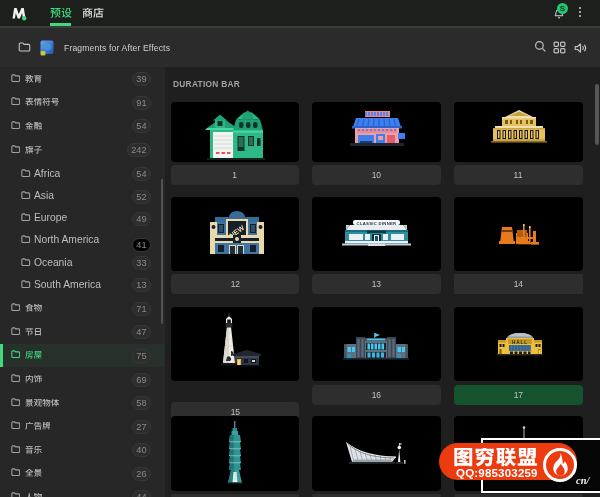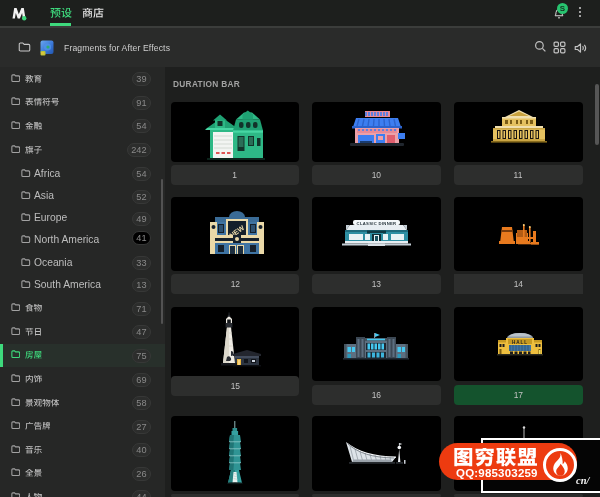--- a/index.html
+++ b/index.html
@@ -131,21 +131,21 @@
           <path d="M1 2.2 C1 1.5 1.5 1 2.2 1 H4.2 L5.4 2.2 H9 C9.7 2.2 10.2 2.7 10.2 3.4 V7.6 C10.2 8.3 9.7 8.8 9 8.8 H2.2 C1.5 8.8 1 8.3 1 7.6 Z"></path>
         </svg>
         <div style="position:absolute;left:34px;top:0;height:22.6px;line-height:22.6px;font-size:10.3px;color:#bdbdbd">Europe</div>
         <div style="position:absolute;right:14.5px;top:4.8px;min-width:8px;text-align:center;background:#2c2d2c;border:1px solid #373837;border-radius:7px;padding:0 3px;font-size:9.2px;color:#8a8a8a;line-height:12px">49</div>
       </div>
       <div style="position:absolute;left:0;top:162.8px;width:165px;height:22.6px;">
         <svg style="position:absolute;left:21px;top:6px" width="9.5" height="8.3" viewBox="0 0 11.2 9.8" fill="none" stroke="#a2a2a2" stroke-width="1.25">
           <path d="M1 2.2 C1 1.5 1.5 1 2.2 1 H4.2 L5.4 2.2 H9 C9.7 2.2 10.2 2.7 10.2 3.4 V7.6 C10.2 8.3 9.7 8.8 9 8.8 H2.2 C1.5 8.8 1 8.3 1 7.6 Z"></path>
         </svg>
         <div style="position:absolute;left:34px;top:0;height:22.6px;line-height:22.6px;font-size:10.3px;color:#bdbdbd">North America</div>
-        <div style="position:absolute;right:14.5px;top:2px;min-width:8px;text-align:center;background:#000000;border:1px solid #373837;border-radius:7px;padding:0 3px;font-size:9.2px;color:#8a8a8a;line-height:12px">41</div>
+        <div style="position:absolute;right:14.5px;top:9px;min-width:8px;text-align:center;background:#000000;border:1px solid #373837;border-radius:7px;padding:0 3px;font-size:9.2px;color:#8a8a8a;line-height:12px">41</div>
       </div>
       <div style="position:absolute;left:0;top:185.0px;width:165px;height:22.6px;">
         <svg style="position:absolute;left:21px;top:6px" width="9.5" height="8.3" viewBox="0 0 11.2 9.8" fill="none" stroke="#a2a2a2" stroke-width="1.25">
           <path d="M1 2.2 C1 1.5 1.5 1 2.2 1 H4.2 L5.4 2.2 H9 C9.7 2.2 10.2 2.7 10.2 3.4 V7.6 C10.2 8.3 9.7 8.8 9 8.8 H2.2 C1.5 8.8 1 8.3 1 7.6 Z"></path>
         </svg>
         <div style="position:absolute;left:34px;top:0;height:22.6px;line-height:22.6px;font-size:10.3px;color:#bdbdbd">Oceania</div>
         <div style="position:absolute;right:14.5px;top:4.8px;min-width:8px;text-align:center;background:#2c2d2c;border:1px solid #373837;border-radius:7px;padding:0 3px;font-size:9.2px;color:#8a8a8a;line-height:12px">33</div>
       </div>
       <div style="position:absolute;left:0;top:207.2px;width:165px;height:22.6px;">
         <svg style="position:absolute;left:21px;top:6px" width="9.5" height="8.3" viewBox="0 0 11.2 9.8" fill="none" stroke="#a2a2a2" stroke-width="1.25">
@@ -411,21 +411,21 @@
 <rect x="64" y="49" width="24" height="2" fill="#434c5c"></rect>
 <rect x="66" y="52" width="4" height="6" fill="#e8b33c"></rect>
 <rect x="67" y="53" width="2" height="5" fill="#f7d37c"></rect>
 <rect x="73" y="52" width="4" height="4" fill="#11141a"></rect>
 <rect x="80" y="52" width="5" height="4" fill="#11141a"></rect>
 <rect x="81" y="53" width="3" height="2" fill="#cfd6e0"></rect>
 <rect x="50" y="56" width="16" height="2.5" fill="#15171c"></rect>
 <rect x="62" y="58" width="28" height="1.5" fill="#0d0f13"></rect>
 </g>
       </svg></div>
-    <div style="position:absolute;left:170.7px;top:376px;width:128.7px;height:20.0px;background:#2d2e2d;border-radius:4px;text-align:center;line-height:20px;font-size:9.6px;color:#c2c2c2"><span style="display:inline-block;transform:scaleX(0.88)">15</span></div>
+    <div style="position:absolute;left:170.7px;top:402px;width:128.7px;height:20.0px;background:#2d2e2d;border-radius:4px;text-align:center;line-height:20px;font-size:9.6px;color:#c2c2c2"><span style="display:inline-block;transform:scaleX(0.88)">15</span></div>
     <div style="position:absolute;left:312.3px;top:306.5px;width:128.7px;height:74.5px;background:#000;border-radius:4px;overflow:hidden"><svg width="129" height="74" viewBox="0 0 129 74">
 <g>
 <path d="M63 26l5 2-5 2z" fill="#45c8f0"></path>
 <rect x="62.2" y="26" width="0.9" height="5" fill="#9fb4c4"></rect>
 <rect x="53" y="31" width="22" height="21" fill="#5d6f80"></rect>
 <rect x="53" y="31" width="22" height="3" fill="#46545f"></rect>
 <rect x="55" y="31.7" width="18" height="1.6" fill="#45c8f0"></rect>
 <rect x="54" y="36" width="20" height="7" fill="#1e2730"></rect>
 <path d="M55.5 36.5h2.5v6h-2.5zM59 36.5h2.5v6H59zM62.5 36.5h2.5v6h-2.5zM66 36.5h2.5v6H66zM69.5 36.5h2.5v6h-2.5z" fill="#45c8f0"></path>
 <rect x="54" y="45" width="20" height="6" fill="#1e2730"></rect>

